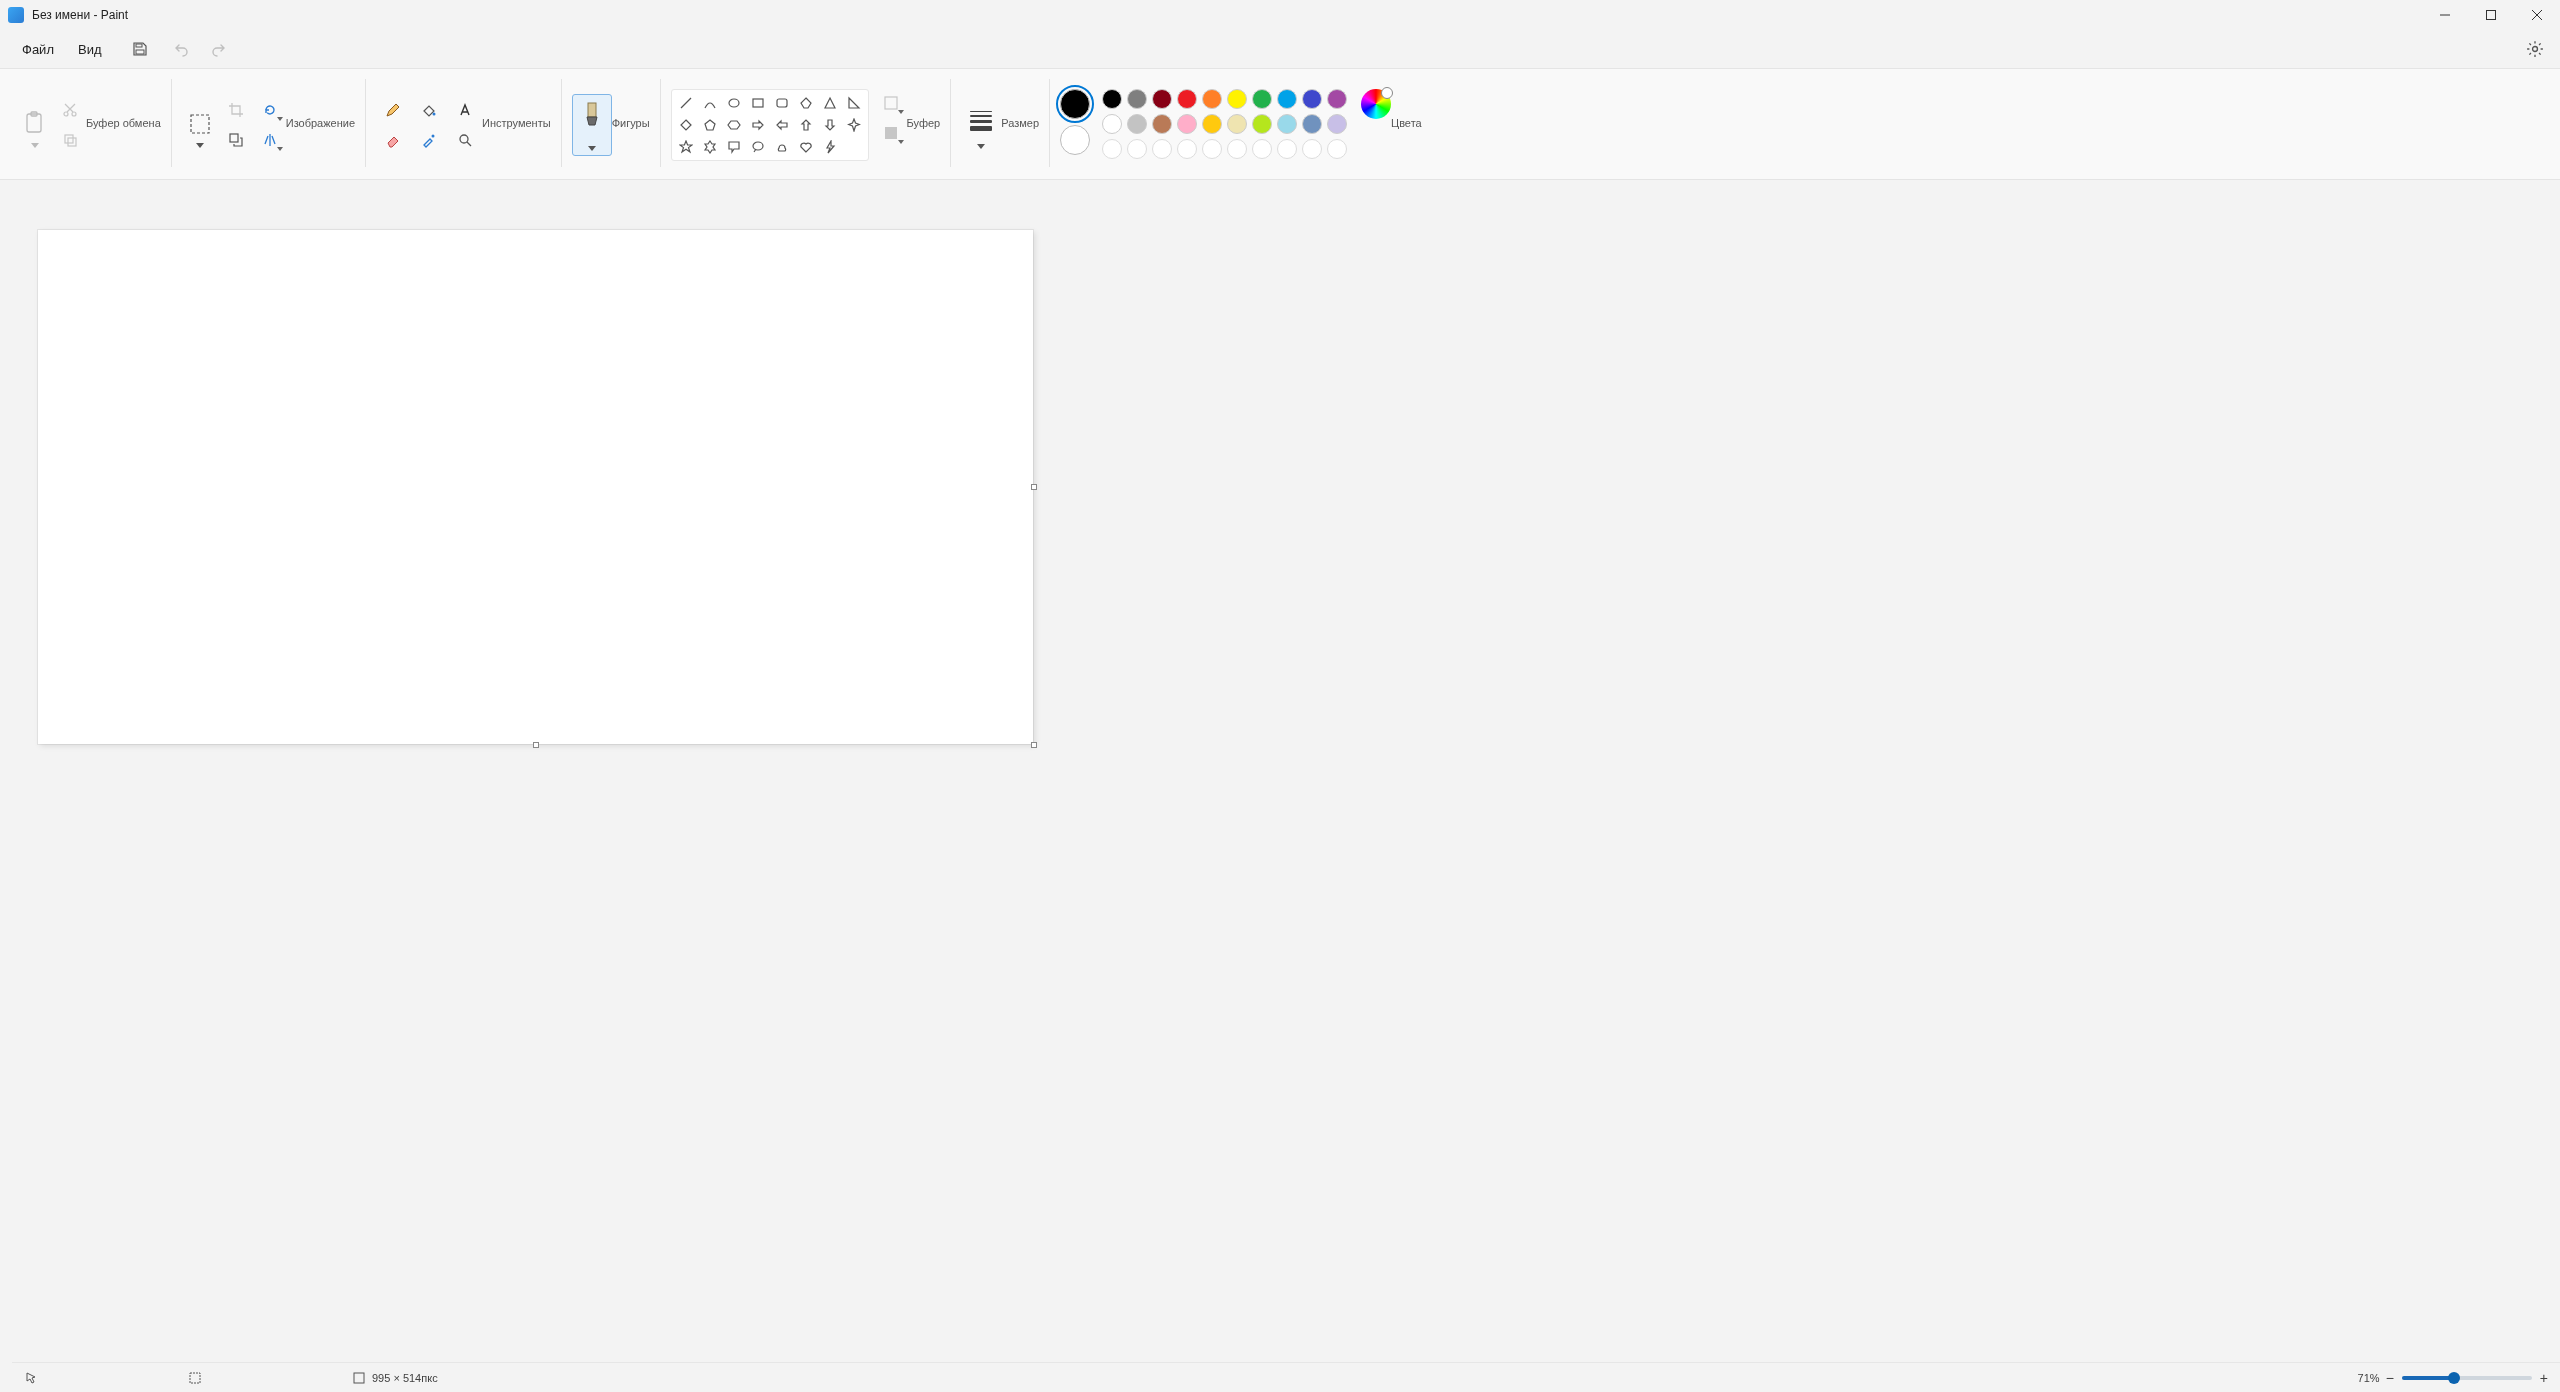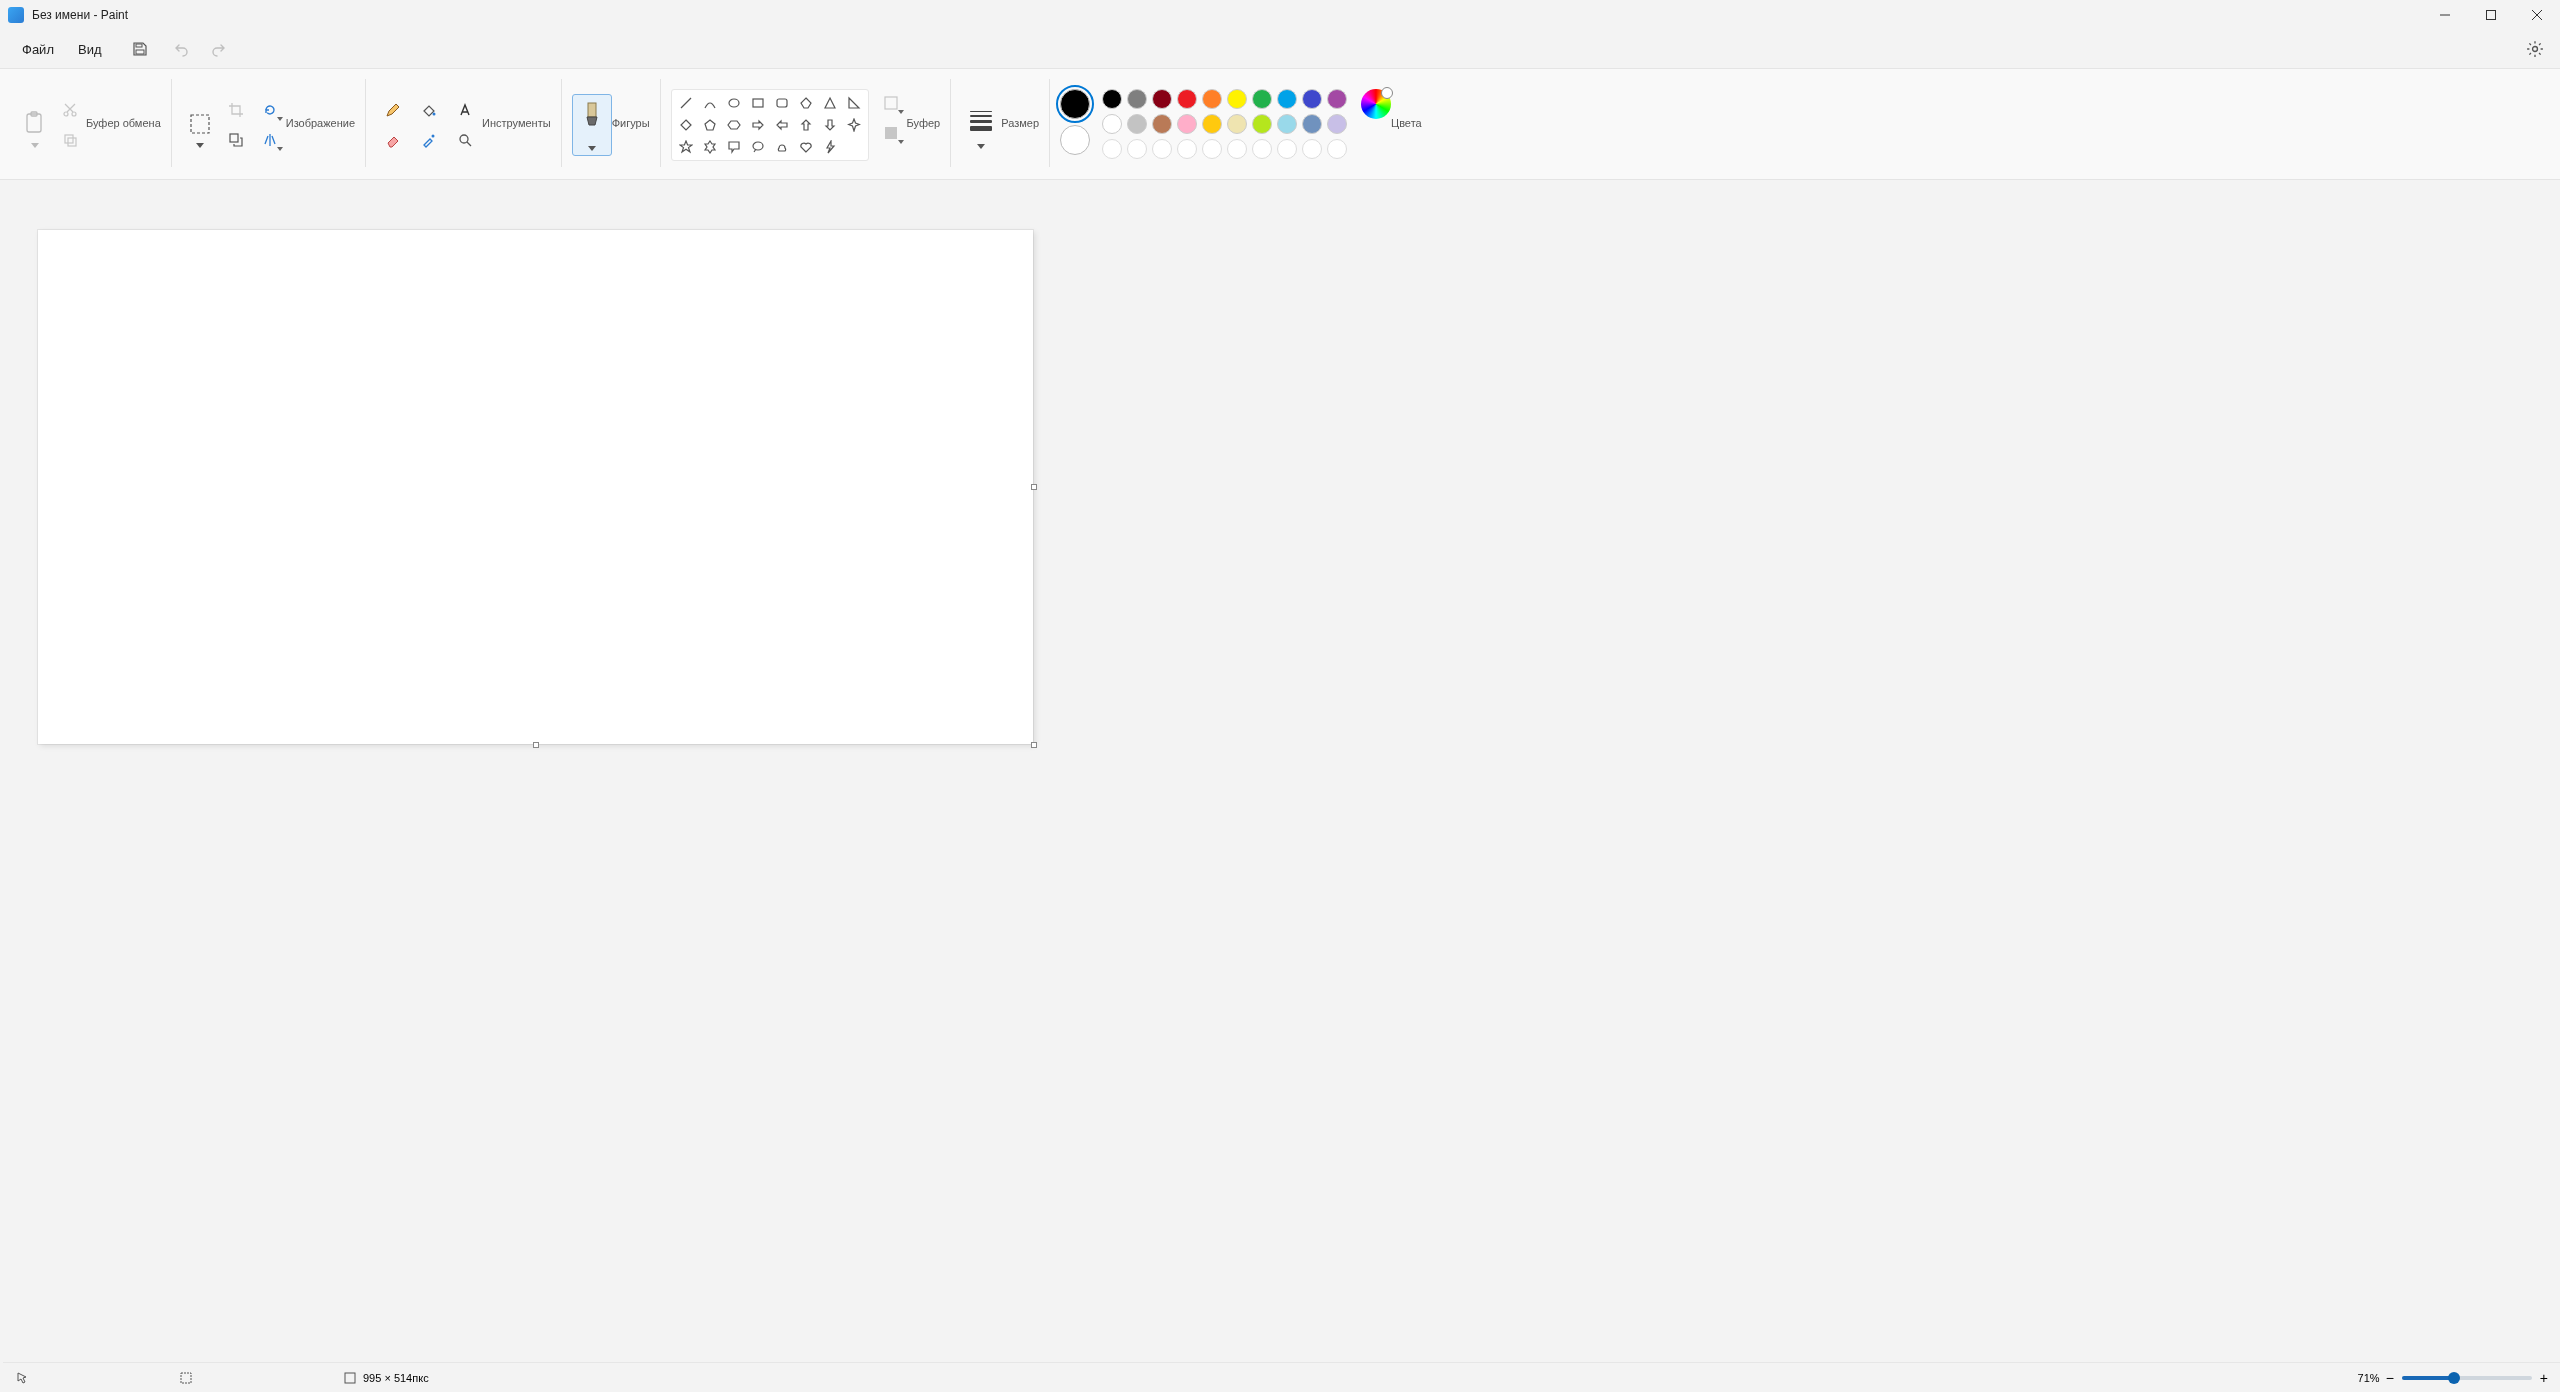--- a/index.html
+++ b/index.html
@@ -63,21 +63,21 @@
 
 .canvas-area{position:absolute;left:0;top:180px;right:0;bottom:30px;background:#f3f3f3;overflow:auto;}
 .canvas-wrapper{position:relative;margin:50px 0 0 38px;width:995px;height:514px;}
 .canvas{width:995px;height:514px;background:#fff;box-shadow:0 0 0 1px rgba(0,0,0,.06),2px 2px 6px rgba(0,0,0,.1);}
 .handle{position:absolute;width:6px;height:6px;background:#fff;border:1px solid #888;}
 .h-e{right:-4px;top:50%;transform:translateY(-50%);}
 .h-s{bottom:-4px;left:50%;transform:translateX(-50%);}
 .h-se{right:-4px;bottom:-4px;}
 
 
-.statusbar{position:absolute;left:3px;right:0;bottom:0;height:30px;background:#f3f3f3;border-top:1px solid #e6e6e6;display:flex;align-items:center;padding:0 12px;gap:32px;color:#000000;font-size:12px;}
+.statusbar{position:absolute;left:12px;right:0;bottom:0;height:30px;background:#f3f3f3;border-top:1px solid #e6e6e6;display:flex;align-items:center;padding:0 12px;gap:32px;color:#404040;font-size:12px;}
 .status-group{display:flex;align-items:center;gap:6px;}
 .statusbar .spacer{flex:1;}
 .zoom-slider{display:flex;align-items:center;gap:8px;}
 .slider-track{width:130px;height:4px;background:#cfd6dd;border-radius:2px;position:relative;}
 .slider-fill{position:absolute;left:0;top:0;bottom:0;width:40%;background:#1868b6;border-radius:2px;}
 .slider-thumb{position:absolute;left:40%;top:50%;transform:translate(-50%,-50%);width:12px;height:12px;border-radius:50%;background:#0b63b0;}
 
 
 .two-col{display:flex;gap:2px;}
 .col{display:flex;flex-direction:column;gap:2px;}

